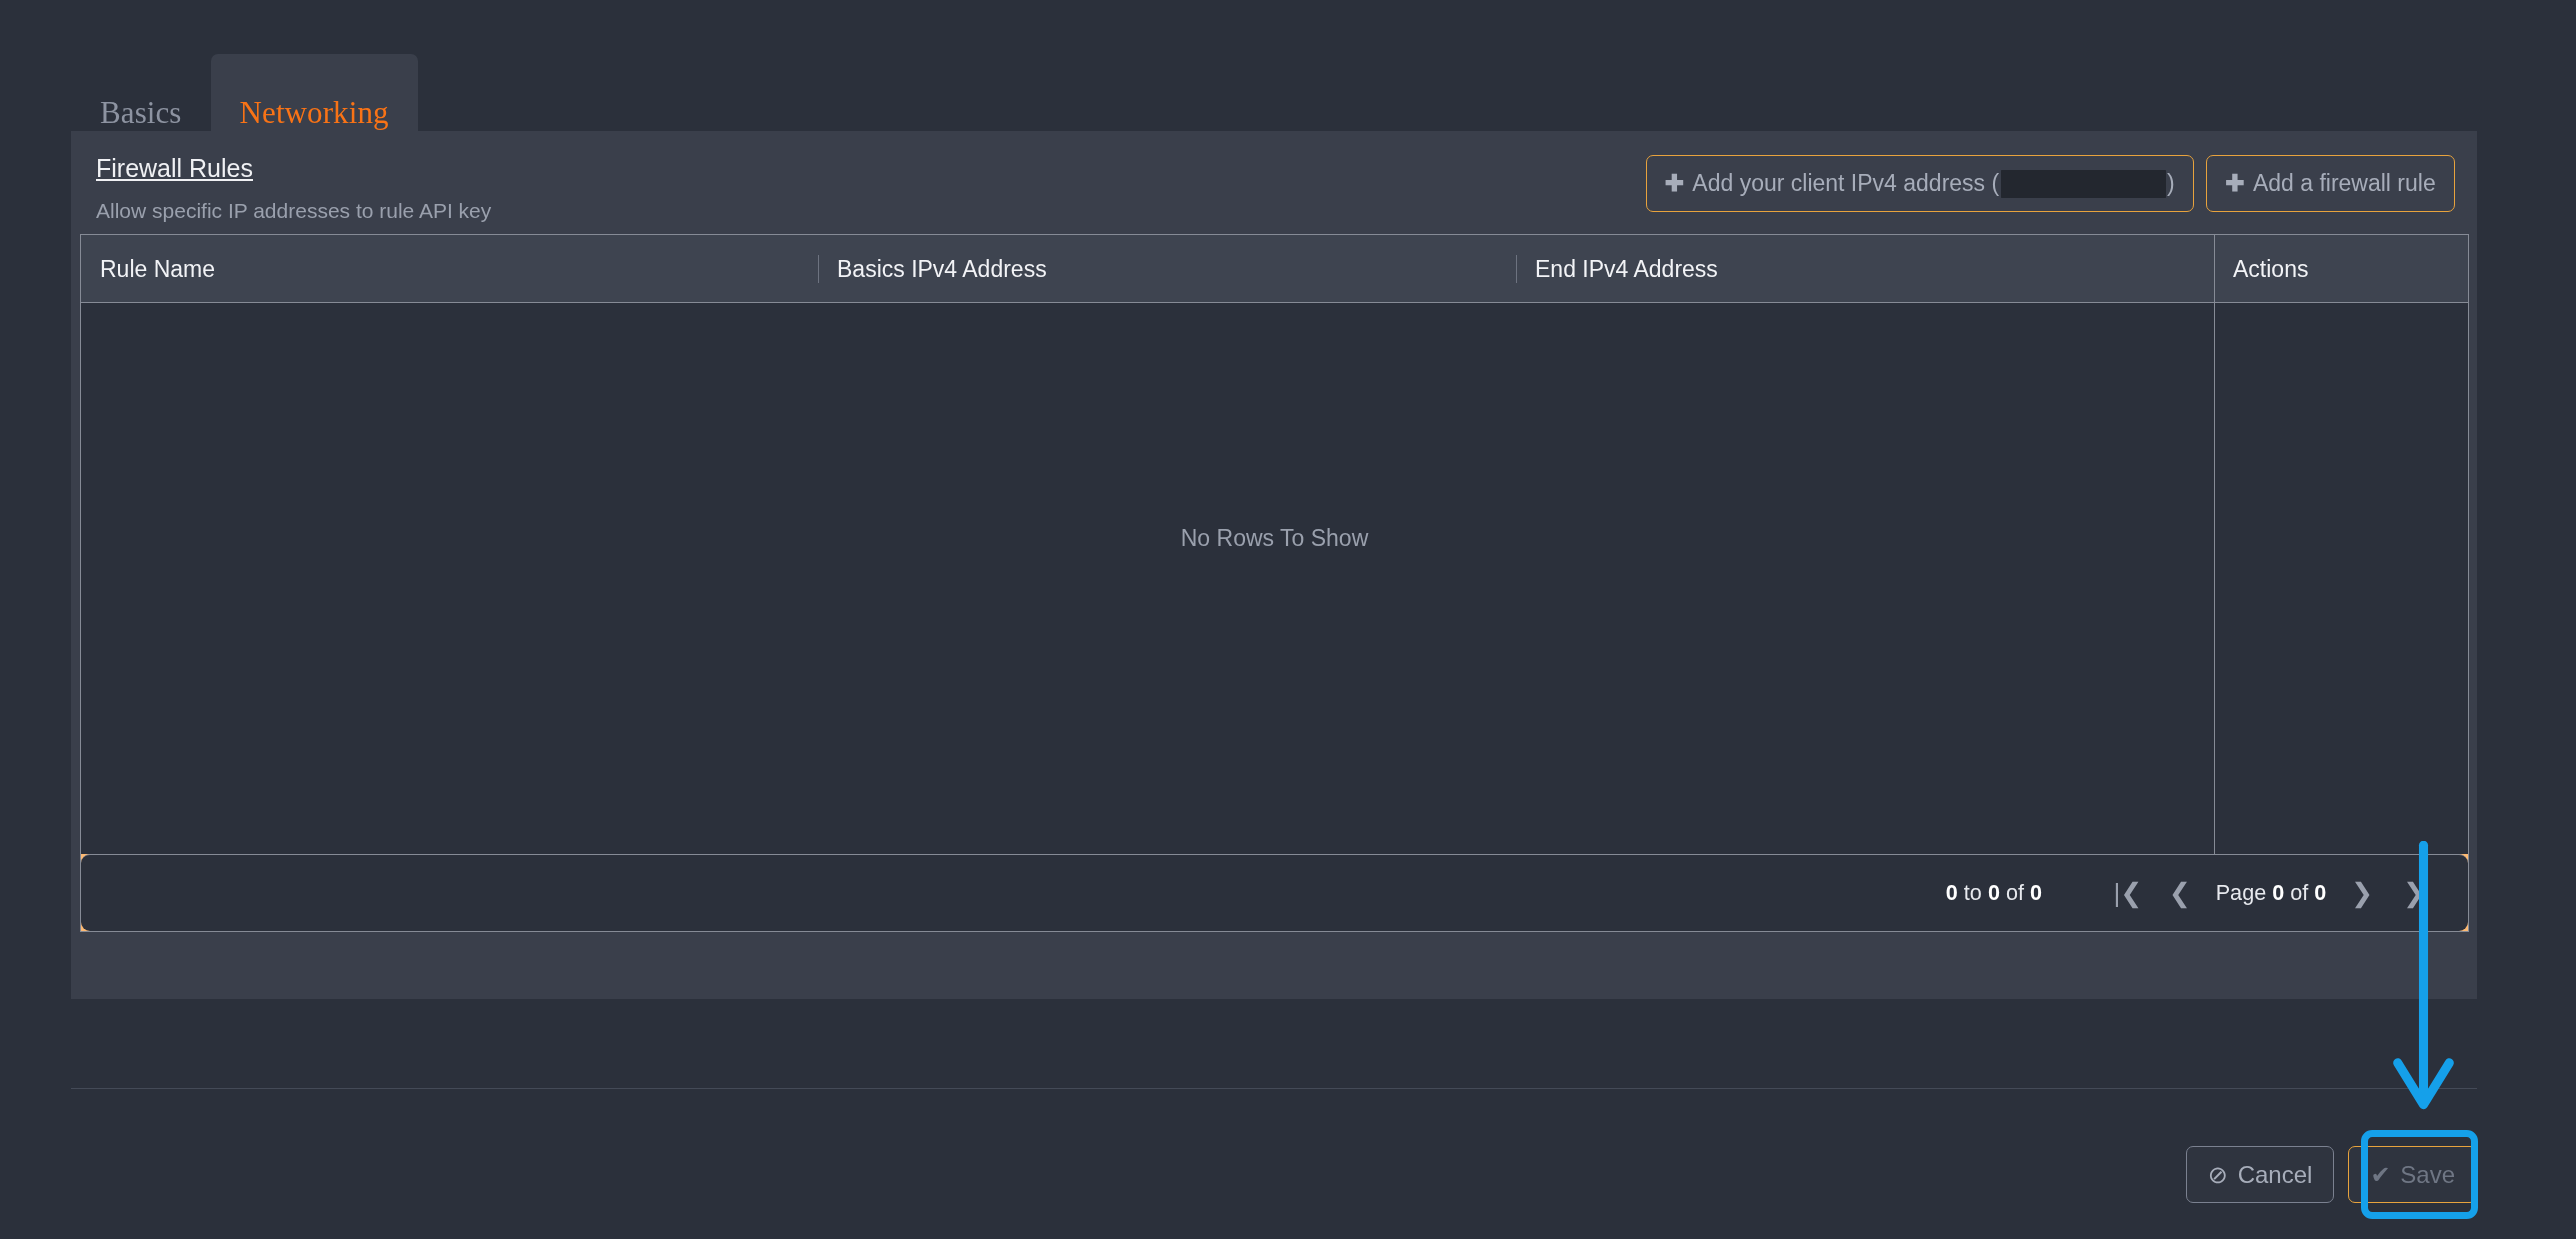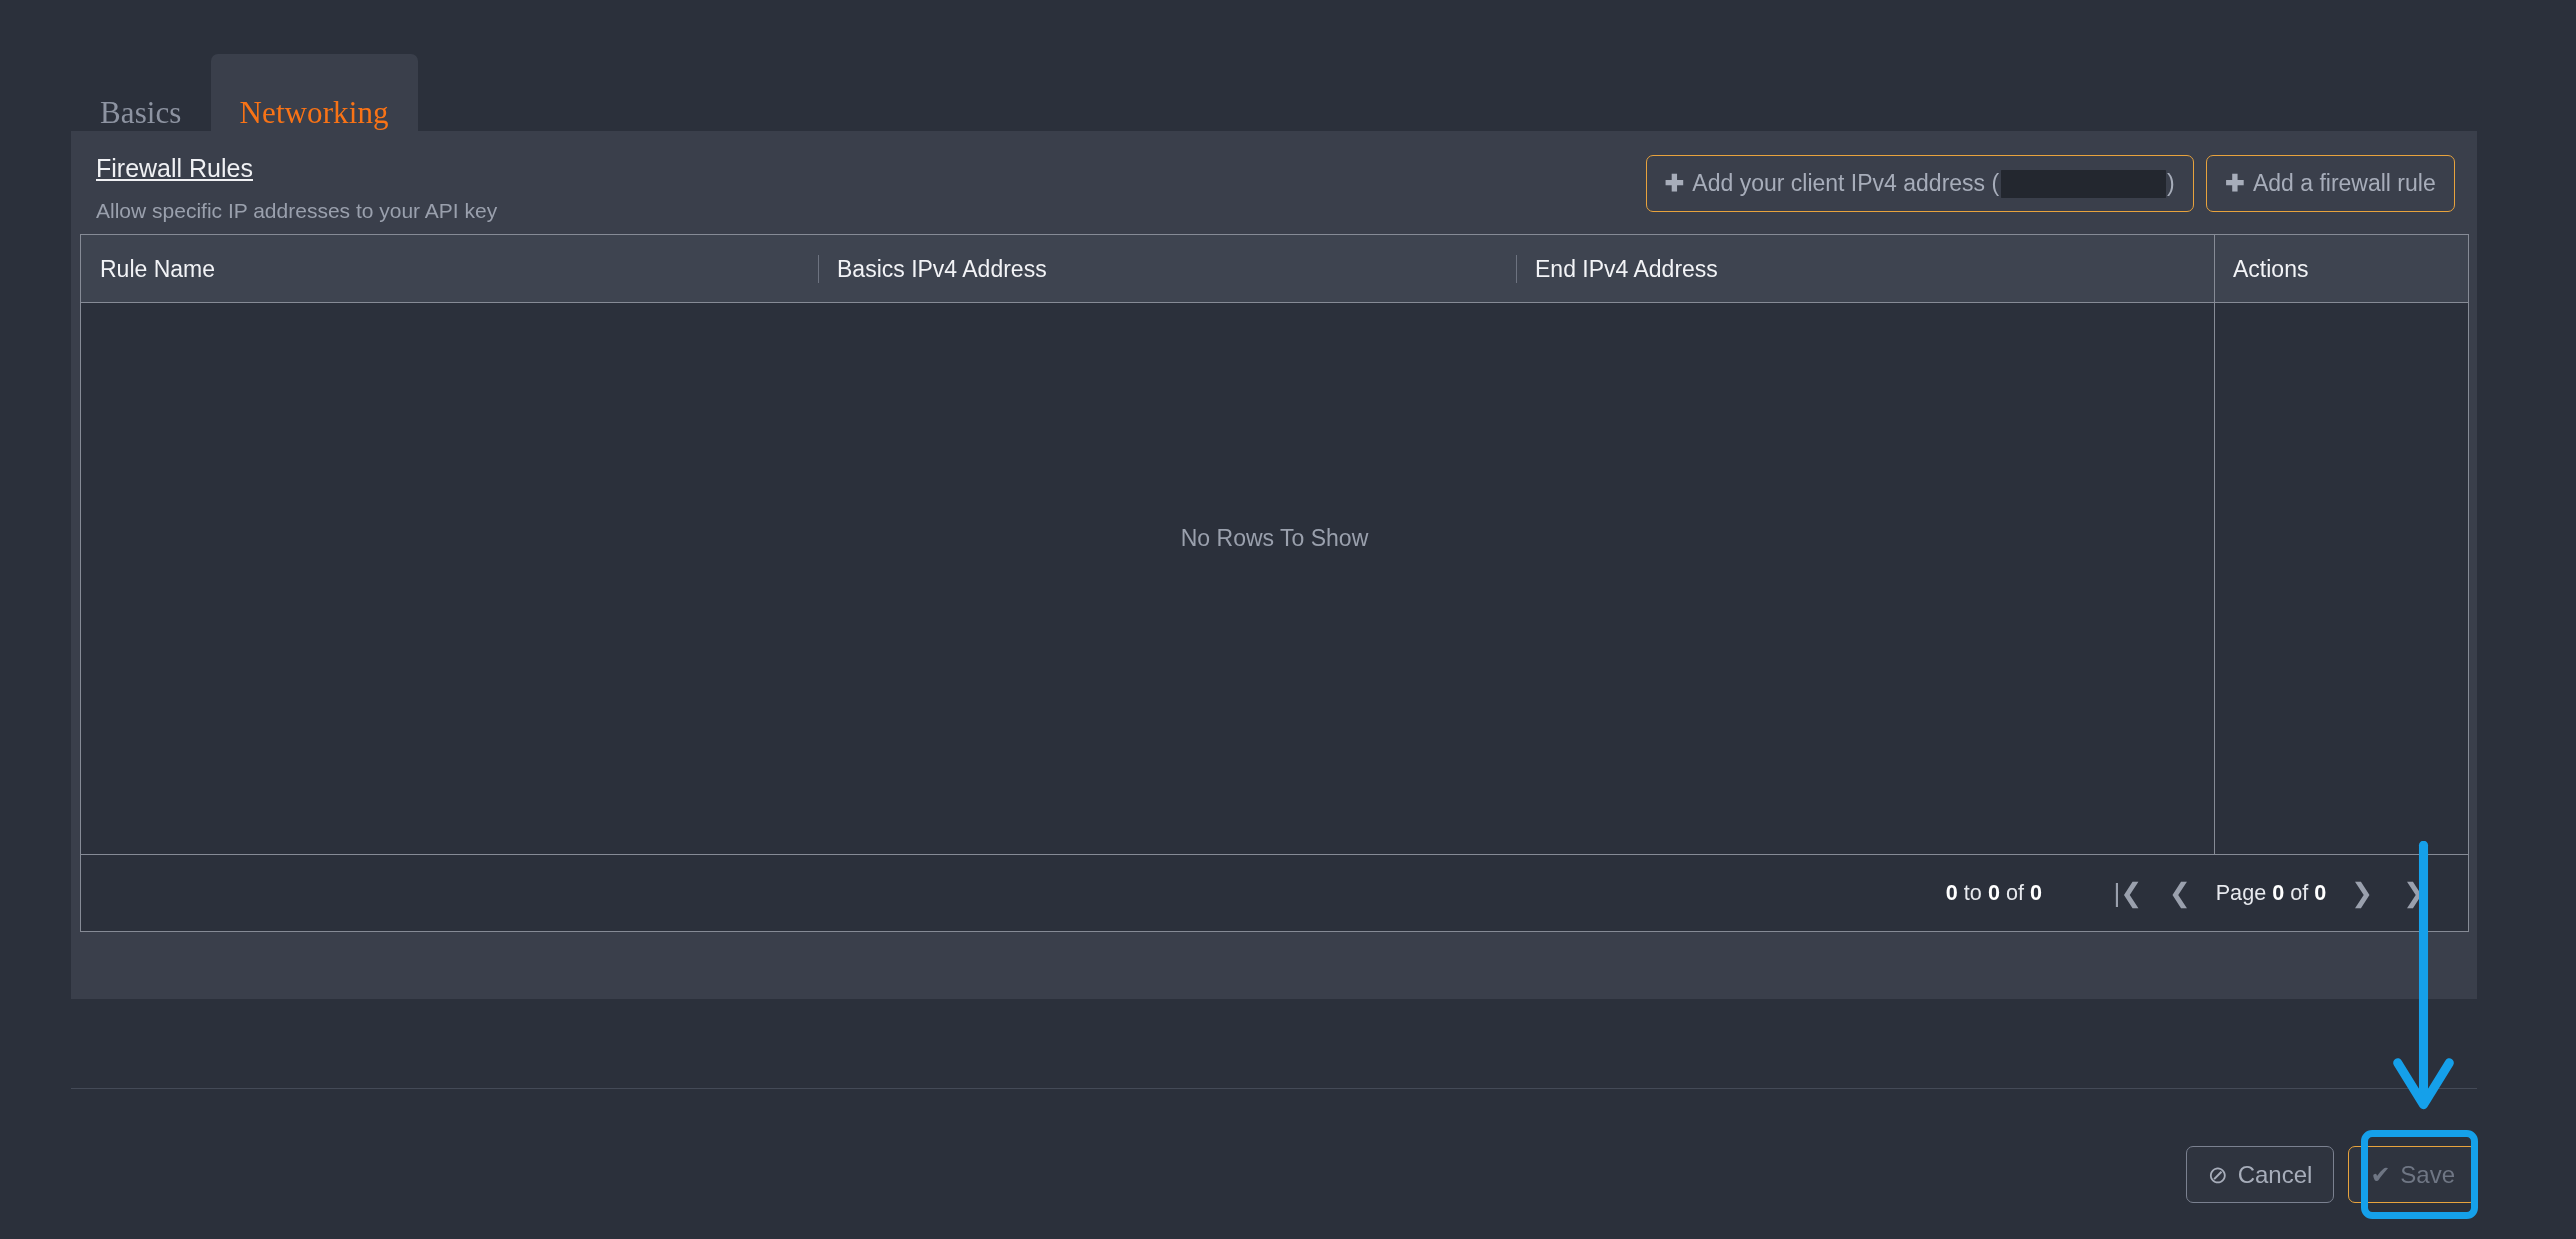--- a/index.html
+++ b/index.html
@@ -188,20 +188,21 @@
   .grid-footer {
     position: relative;
     height: 77px;
     border-top: 1.4px solid #868b96;
     background: #2b303b;
     display: flex;
     align-items: center;
     justify-content: flex-end;
     padding-right: 28px;
     gap: 0;
+    border-radius: 9px;
   }
   .pg-count {
     font-size: 21.6px;
     color: #e7e9ee;
     margin-right: 60px;
     white-space: nowrap;
   }
   .pg-count b, .pg-label b { font-weight: bold; color: #ffffff; }
   .pg-count span, .pg-label span { font-weight: normal; }
   .pg-btn {
@@ -307,21 +308,21 @@
     </div>
     <div class="tab active">
       <span>Networking</span>
     </div>
   </div>
 
   <div class="panel">
 
     <div class="panel-head">
       <div class="panel-title">Firewall Rules</div>
-      <div class="panel-sub">Allow specific IP addresses to your API key</div>
+      <div class="panel-sub">Allow specific IP addresses to rule API key</div>
 
       <div class="head-actions">
         <div class="obtn">
           <span class="plus">✚</span>
           <span>Add your client IPv4 address (</span>
           <span class="redacted"></span>
           <span class="paren">)</span>
         </div>
         <div class="obtn">
           <span class="plus">✚</span>

